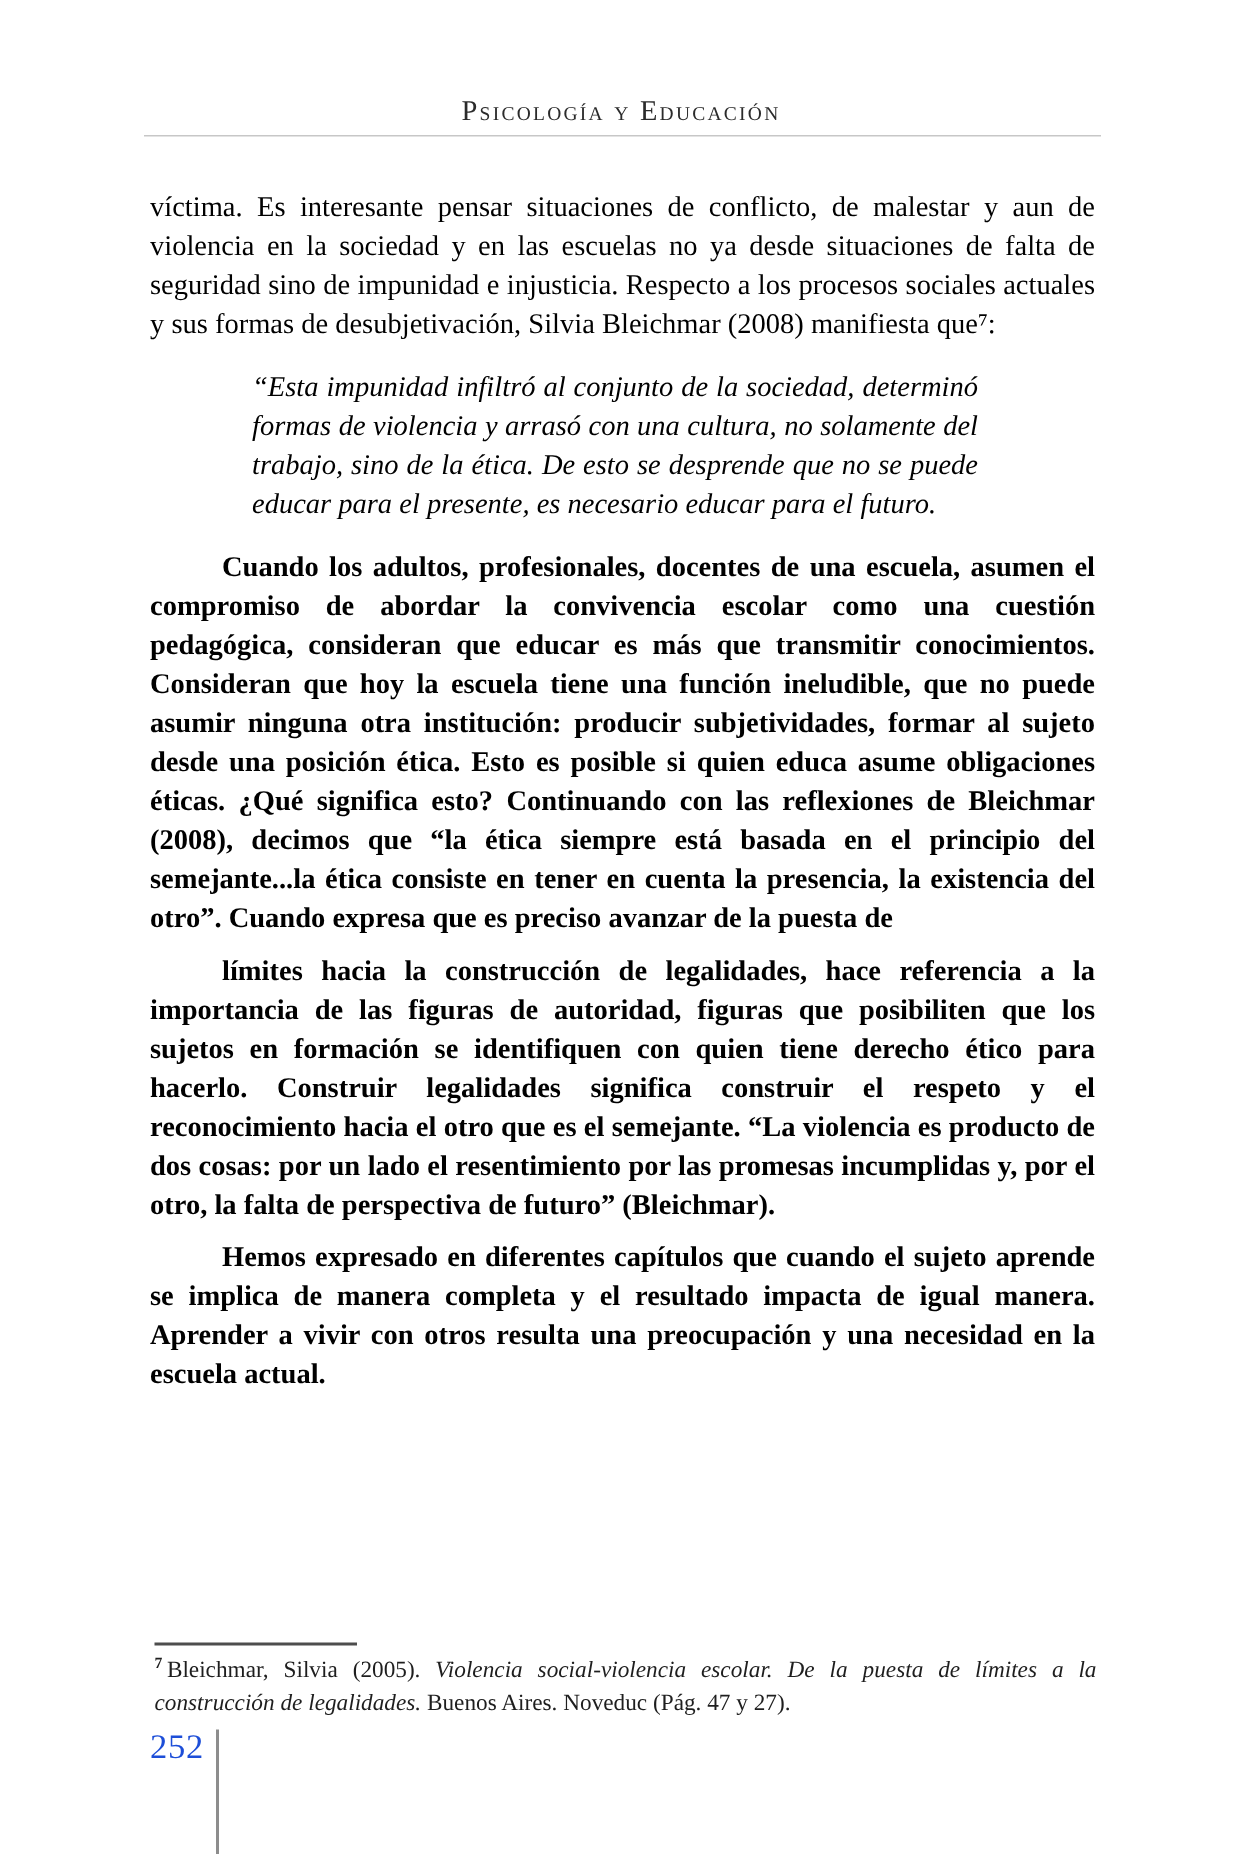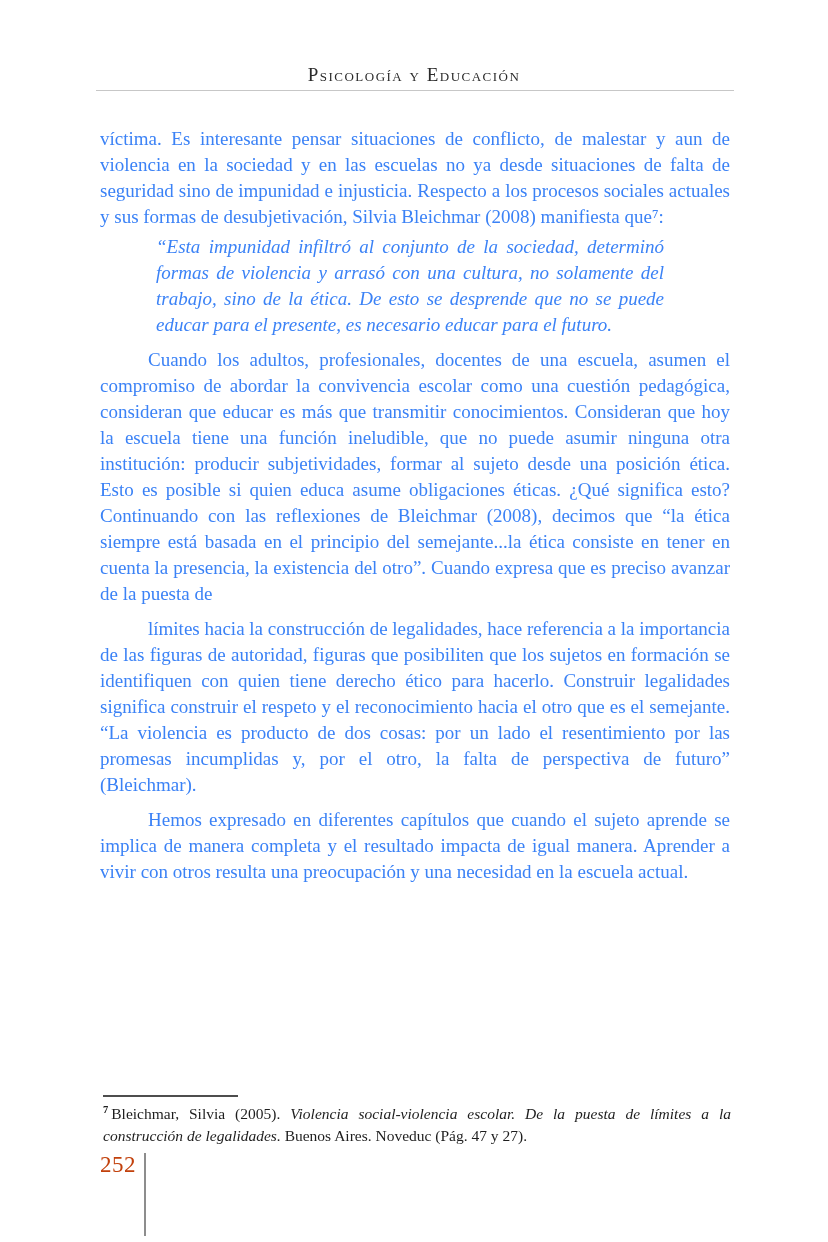--- a/index.html
+++ b/index.html
@@ -26,52 +26,52 @@
   }
   .header-rule {
     position: absolute; top: 90px; left: 96px; width: 638px;
     border-top: 1px solid #c7c7c7;
   }
   
   .content {
     position: absolute; top: 126px; left: 100px; width: 630px;
     font-size: 19px; line-height: 26px;
     text-align: justify;
-    color: #3b82f6;
+    color: #000000;
   }
   .content p { margin: 0; }
   .para-indent { text-indent: 48px; }
-  .para-gap { margin-top: 9px !important; }
+  .para-gap { margin-top: 9px !important; font-weight: bold; }
   blockquote.quote {
     margin: 1px 62px 5px 52px;
     font-style: italic;
     text-align: justify;
     line-height: 26px;
   }
-  blockquote.quote p { margin: 4px; font-family: Liberation Serif, serif; }
+  blockquote.quote p { margin: 16px; font-family: Liberation Serif, serif; }
   
   .footnote-rule {
     position: absolute; top: 1095px; left: 103px; width: 135px;
     border-top: 2px solid #4d4d4d;
   }
   .footnote {
     position: absolute; top: 1103px; left: 103px; width: 628px;
     font-size: 15.5px; line-height: 22px;
     text-align: justify;
     color: #1e1e1e;
   }
   .footnote sup.fn-marker {
     font-weight: bold; font-size: 10.5px; vertical-align: super; line-height: 0;
     margin-right: 3px;
   }
   .footnote em { font-style: italic; }
   
   .page-number {
     position: absolute; top: 1152px; left: 100px;
-    font-size: 23px; color: #c2410c;
+    font-size: 23px; color: #1d4ed8;
     letter-spacing: 0.5px;
   }
   .footer-vrule {
     position: absolute; top: 1153px; left: 144px;
     width: 2px; height: 83px;
     background: #8d8d8d;
   }
 </style>
 </head>
 <body>

